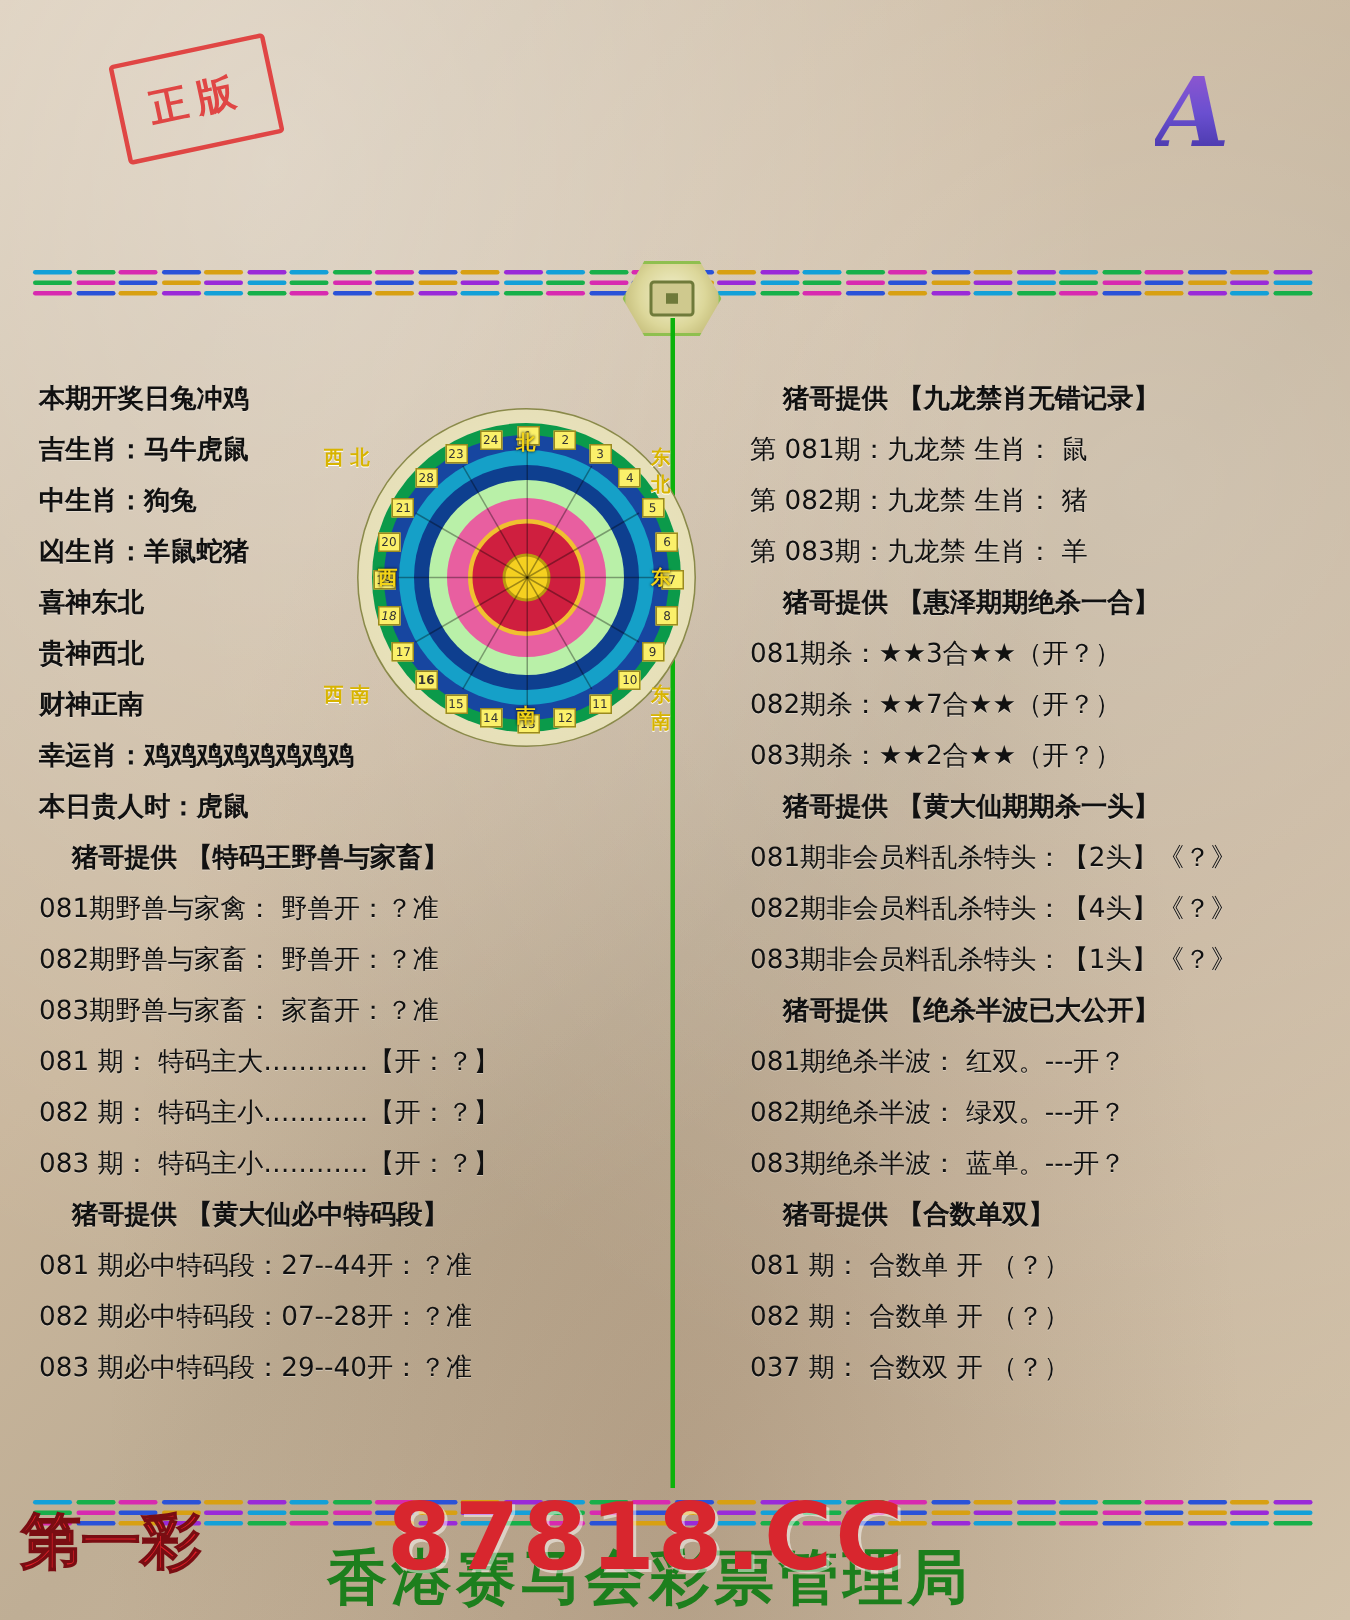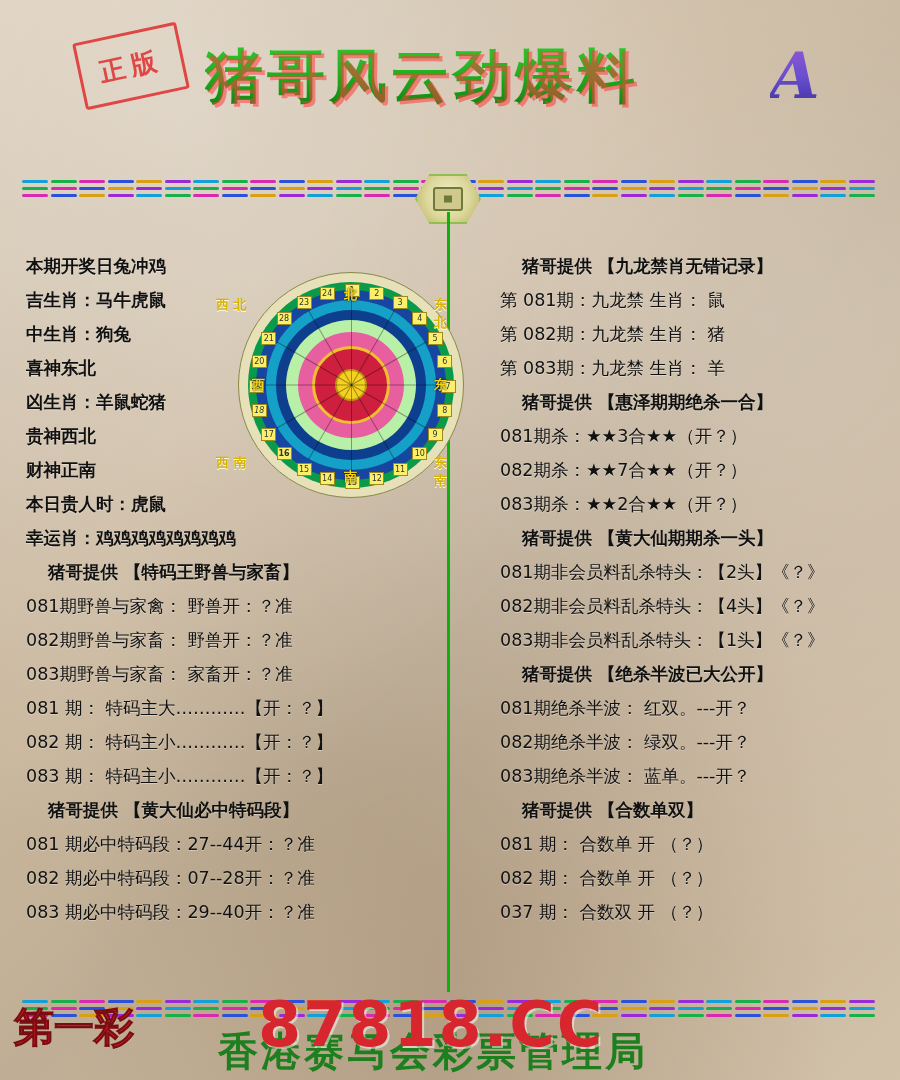--- a/index.html
+++ b/index.html
@@ -123,21 +123,20 @@
   }
 </style>
 </head>
 <body>
 
 <div class="page">
   <div class="paper-overlay"></div>
 
   <div class="header">
     <div class="stamp">正版</div>
-    <div class="title">猪哥风云劲爆料</div>
     <div class="logoA">A</div>
   </div>
 
   <div class="divider" style="top:180px">
     <div class="dash-row" id="dash-top">
         <span class="dash" style="left: 0px; top: 0px; background: rgb(19, 160, 216);"></span>
         <span class="dash" style="left: 28.5px; top: 0px; background: rgb(23, 176, 74);"></span>
         <span class="dash" style="left: 57px; top: 0px; background: rgb(216, 42, 176);"></span>
         <span class="dash" style="left: 85.5px; top: 0px; background: rgb(42, 82, 216);"></span>
         <span class="dash" style="left: 114px; top: 0px; background: rgb(216, 160, 18);"></span>
@@ -289,26 +288,26 @@
         <div class="dirlbl out" style="left: 196px; top: 24px;">东 北</div>
         <div class="dirlbl out" style="left: -22px; top: 182px;">西 南</div>
         <div class="dirlbl out" style="left: 196px; top: 182px;">东 南</div>
       </div>
   </div>
 
   <div class="col col-left" id="col-left">
       <div class="line b">本期开奖日兔冲鸡</div>
       <div class="line b">吉生肖：马牛虎鼠</div>
       <div class="line b">中生肖：狗兔</div>
+      <div class="line b">凶生肖：羊鼠蛇猪</div>
       <div class="line b">喜神东北</div>
-      <div class="line b">凶生肖：羊鼠蛇猪</div>
       <div class="line b">贵神西北</div>
       <div class="line b">财神正南</div>
+      <div class="line b">幸运肖：鸡鸡鸡鸡鸡鸡鸡鸡</div>
       <div class="line b">本日贵人时：虎鼠</div>
-      <div class="line b">幸运肖：鸡鸡鸡鸡鸡鸡鸡鸡</div>
       <div class="line b indent">猪哥提供 【特码王野兽与家畜】</div>
       <div class="line">081期野兽与家禽：    野兽开：？准</div>
       <div class="line">082期野兽与家畜：    野兽开：？准</div>
       <div class="line">083期野兽与家畜：    家畜开：？准</div>
       <div class="line">081 期：   特码主大…………【开：？】</div>
       <div class="line">082 期：   特码主小…………【开：？】</div>
       <div class="line">083 期：   特码主小…………【开：？】</div>
       <div class="line b indent">猪哥提供 【黄大仙必中特码段】</div>
       <div class="line">081 期必中特码段：27--44开：？准</div>
       <div class="line">082 期必中特码段：07--28开：？准</div>

